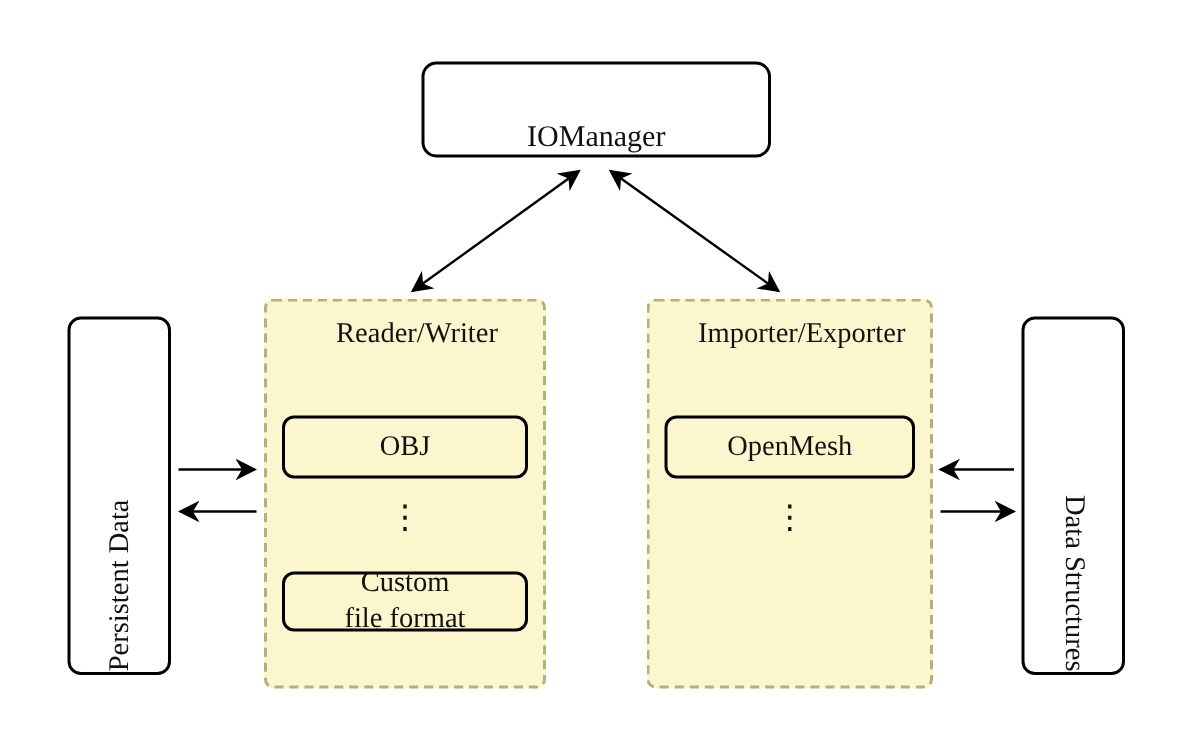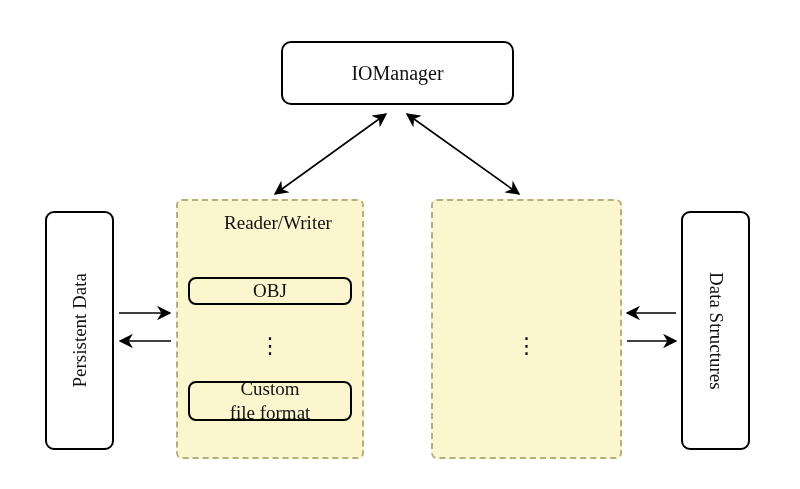--- a/index.html
+++ b/index.html
@@ -17,21 +17,21 @@
     left: 0; top: 0;
     width: 800px; height: 489px;
     pointer-events: none;
   }
   .node {
     position: absolute;
     border: 2px solid #000000;
     background: #ffffff;
     border-radius: 10px;
     display: flex;
-    align-items: center;
+    align-items: flex-end;
     justify-content: center;
     box-sizing: border-box;
   }
   .node-label { font-size: 20px; }
   .vbox { border-radius: 9px; }
   .vlabel { font-size: 19px; }
   .vlabel.up   { writing-mode: vertical-rl; transform: rotate(180deg); }
   .vlabel.down { writing-mode: vertical-rl; }
   .group {
     position: absolute;
@@ -98,27 +98,31 @@
   <div class="node vbox" style="left:45px; top:211px; width:69px; height:239px;">
     <span class="vlabel up">Persistent Data</span>
   </div>
 
   <div class="node vbox" style="left:681px; top:211px; width:69px; height:239px;">
     <span class="vlabel down">Data Structures</span>
   </div>
 
   <div class="group" style="left:176px; top:199px; width:188px; height:260px;">
     <div class="group-title">Reader/Writer</div>
-    <div class="subnode" style="top:76px; height:28px;">
+    <div class="subnode" style="top:76px; height:42px;">
       <span class="subnode-label">OBJ</span>
     </div>
     <div class="dots" style="top:132px;">⋮</div>
     <div class="subnode" style="top:180px; height:40px;">
       <span class="subnode-label">Custom
 file format</span>
     </div>
   </div>
 
   <div class="group" style="left:431px; top:199px; width:191px; height:260px;">
+    <div class="group-title">Importer/Exporter</div>
+    <div class="subnode" style="top:76px; height:42px;">
+      <span class="subnode-label">OpenMesh</span>
+    </div>
     <div class="dots" style="top:132px;">⋮</div>
   </div>
 
 </div>
 
 </body></html>

